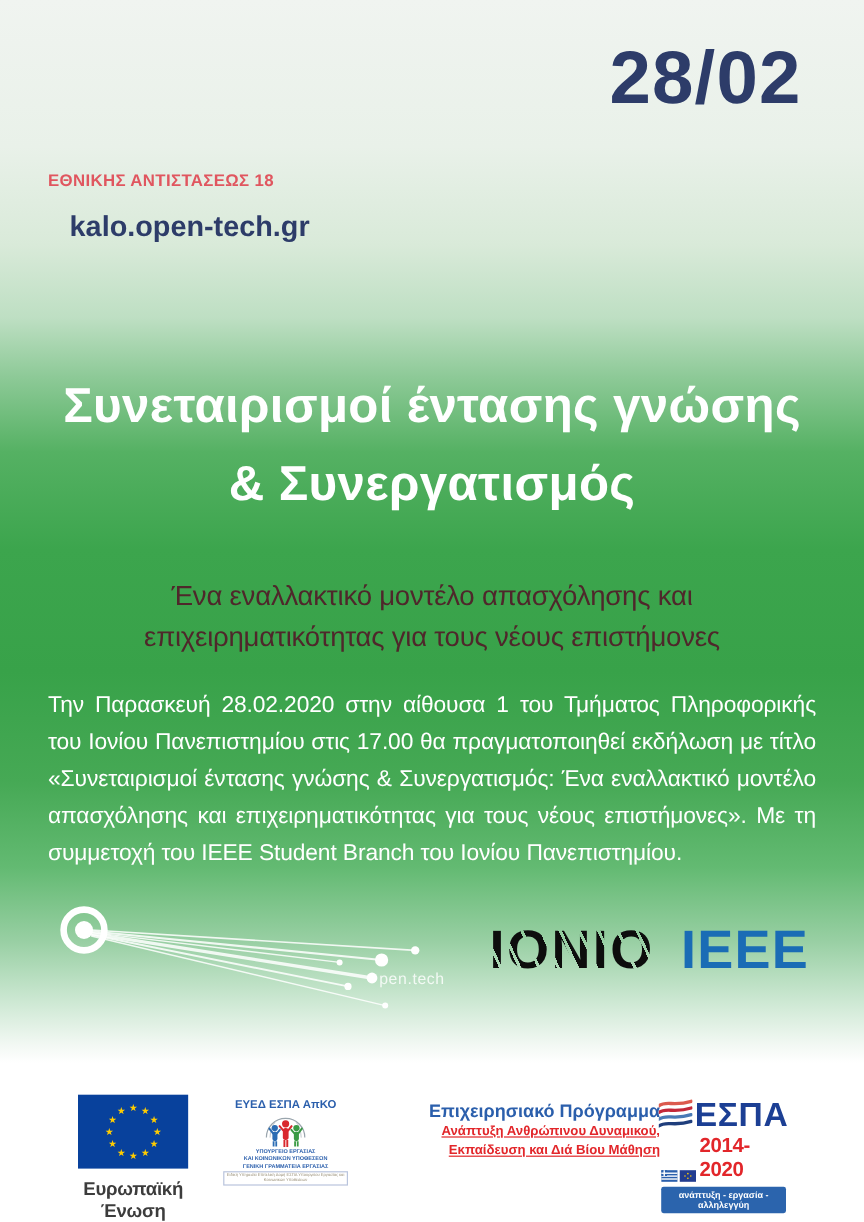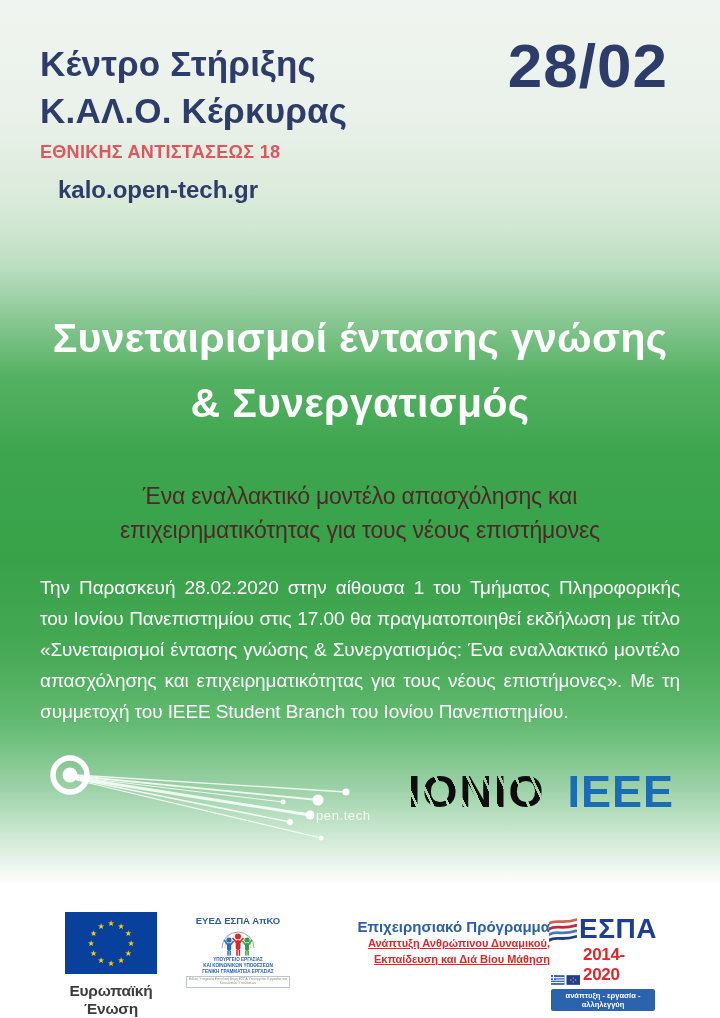--- a/index.html
+++ b/index.html
@@ -9,21 +9,21 @@
     background:linear-gradient(180deg,
       #f0f4f0 0%, #e9f1e9 12%, #d9ead9 20%, #bedfc3 26%,
       #8cc996 31%, #55b163 37%, #3ca54d 45%, #38a249 55%,
       #46a955 64%, #63ba72 71%, #98cfa3 77%, #cde8d3 82%,
       #f2f8f3 85.5%, #ffffff 87%, #ffffff 100%);
   }
   .abs{position:absolute;}
   
   .org{left:40px;top:40px;color:#2d3c69;font-weight:bold;font-size:35px;line-height:47px;letter-spacing:.2px;}
   .date{right:52px;top:30px;color:#2d3c69;font-weight:800;font-size:62px;letter-spacing:1px;}
-  .address{left:40px;top:142px;color:#e0565f;font-weight:bold;font-size:18px;letter-spacing:.3px;text-align:right;}
+  .address{left:40px;top:142px;color:#e0565f;font-weight:bold;font-size:14px;letter-spacing:.3px;text-align:right;}
   .website{left:58px;top:176px;color:#2d3c69;font-weight:bold;font-size:24px;}
   
   .main-title{left:0;top:306px;width:720px;text-align:center;color:#ffffff;font-weight:800;font-size:41px;line-height:65px;letter-spacing:.3px;}
   .subtitle{left:40px;top:447px;width:640px;text-align:center;color:#4f272b;font-size:23px;line-height:34px;letter-spacing:-.2px;margin-top:32px;}
   .body-text{left:40px;top:572px;width:640px;color:#ffffff;font-size:19px;line-height:31px;text-align:justify;letter-spacing:-.1px;margin:0;}
   
   .network{left:30px;top:733px;}
   
   .unis{left:408px;top:766px;display:flex;align-items:center;gap:22px;}
   .ionio{
@@ -36,36 +36,32 @@
   .eu-block{left:55px;top:912px;width:112px;text-align:center;}
   .eu-name{margin-top:4px;color:#3c3c3c;font-weight:bold;font-size:15.5px;letter-spacing:-.2px;}
   .eyed-block{left:186px;top:915px;width:104px;text-align:center;}
   .eyed-title{color:#2b5fac;font-weight:bold;font-size:9.5px;}
   .eyed-line{color:#2b5fac;font-size:4.6px;line-height:5.8px;font-weight:bold;}
   .eyed-tiny{margin:2px auto 0;width:100px;color:#998f77;font-size:3.4px;border:.5px solid #b9c4dd;padding:1px 1px;line-height:3.8px;}
   .program-block{left:300px;top:919px;width:250px;text-align:right;font-weight:bold;line-height:16px;}
   .program-blue{color:#2b5fac;font-size:15px;}
   .program-red{color:#e2262a;font-size:11px;text-decoration:underline;}
   .espa-block{left:549px;top:913px;width:110px;}
-  .espa-row1{display:flex;align-items:flex-end;gap:2px;}
+  .espa-row1{display:flex;align-items:flex-start;gap:2px;}
   .espa-name{color:#1c3f94;font-weight:800;font-size:28px;letter-spacing:.5px;}
   .espa-row2{display:flex;align-items:flex-end;gap:3px;margin-top:0px;margin-left:2px;}
   .espa-period{color:#e2262a;font-weight:800;font-size:17px;letter-spacing:-.3px;}
   .espa-bar{margin-top:4px;margin-left:2px;width:104px;background:#2b64ad;border-radius:2px;color:#fff;font-size:7.5px;font-weight:bold;text-align:center;padding:2px 0;}
   .cofin{left:145px;top:983px;width:460px;text-align:center;color:#2456a5;font-weight:bold;font-size:13.5px;}
 </style>
 </head>
 <body>
 
 <div class="poster">
 
-  <div class="abs org">
-    <div>Κέντρο Στήριξης</div>
-    <div>Κ.ΑΛ.Ο. Κέρκυρας</div>
-  </div>
   <div class="abs date">28/02</div>
   <div class="abs address">ΕΘΝΙΚΗΣ ΑΝΤΙΣΤΑΣΕΩΣ 18</div>
   <div class="abs website">kalo.open-tech.gr</div>
 
   <div class="abs main-title">
     <div>Συνεταιρισμοί έντασης γνώσης</div>
     <div>&amp; Συνεργατισμός</div>
   </div>
 
   <div class="abs subtitle">Ένα εναλλακτικό μοντέλο απασχόλησης και επιχειρηματικότητας για τους νέους επιστήμονες</div>

